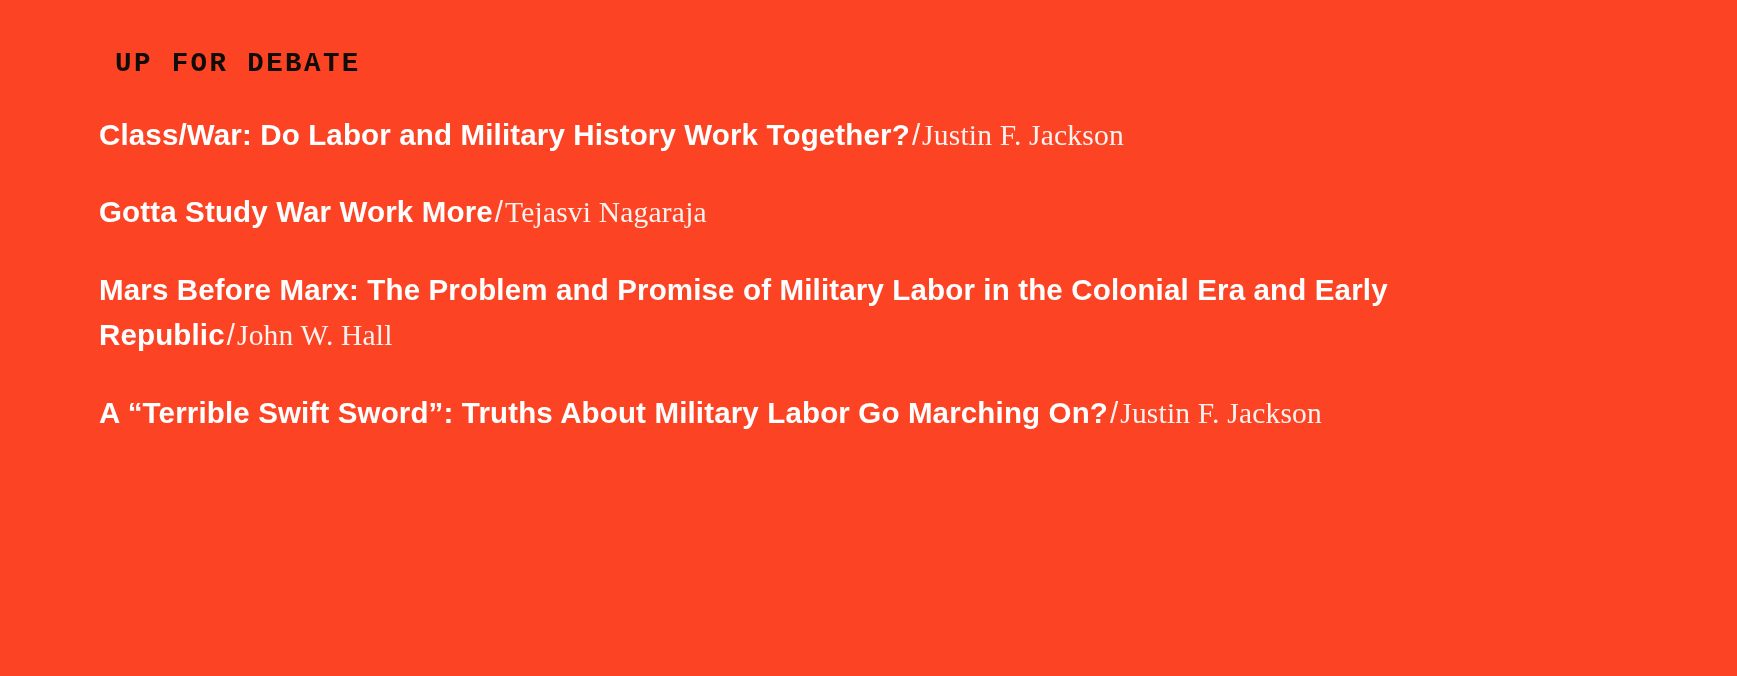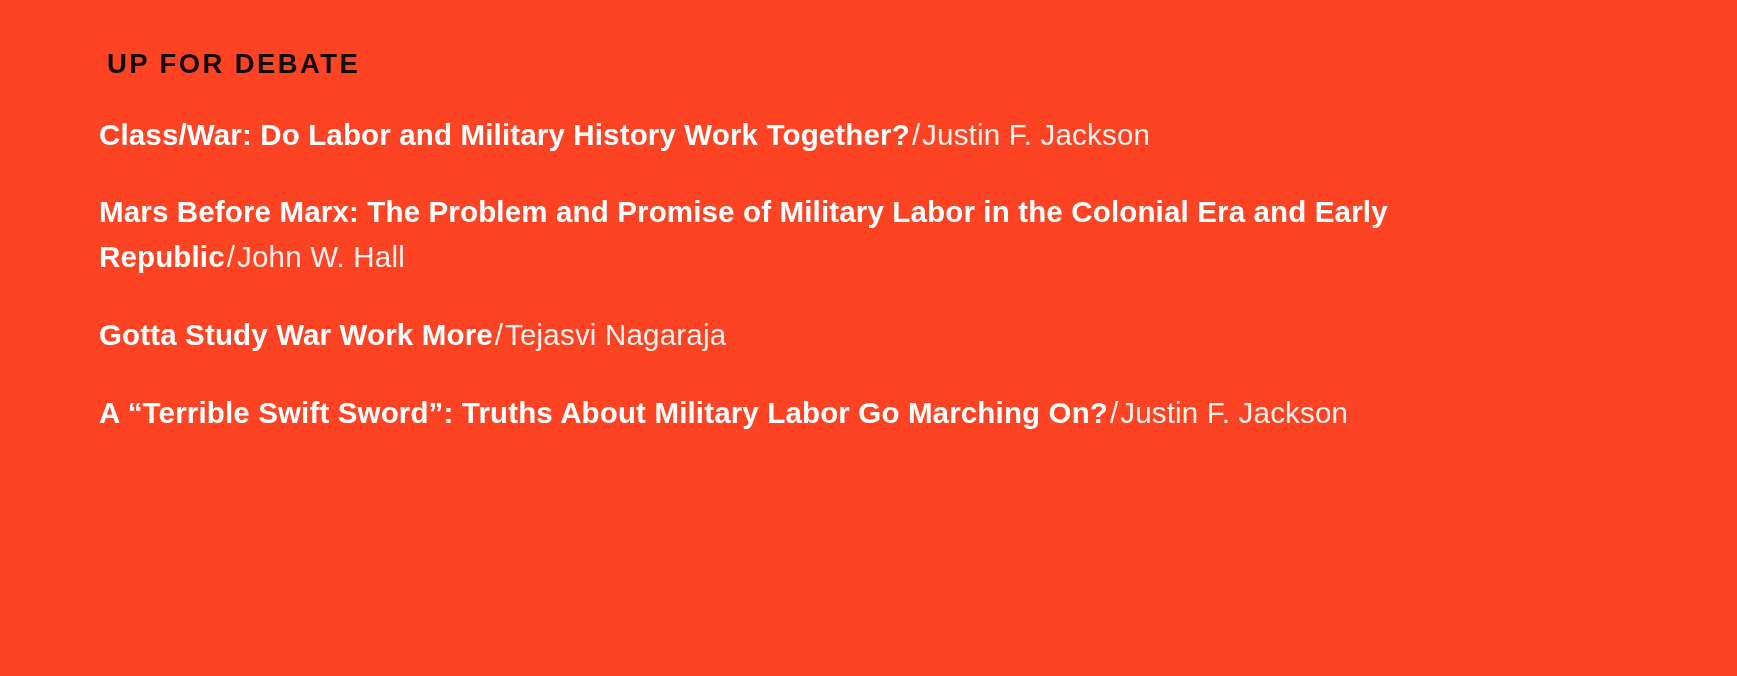--- a/index.html
+++ b/index.html
@@ -15,21 +15,22 @@
   }
   .page {
     position: relative;
     width: 1737px;
     height: 676px;
     background: #fc4424;
     box-sizing: border-box;
     padding: 42px 0 0 99px;
   }
   .kicker-block {
-    margin: 0 0 26px 8px;
+    margin: 0 0 26px 16px;
+    font-family: Liberation Mono, monospace;
   }
   .kicker {
     color: #100c08;
     font-weight: bold;
     font-size: 27.5px;
     letter-spacing: 2.4px;
     line-height: 1.62;
     text-transform: uppercase;
     white-space: nowrap;
   }
@@ -56,44 +57,45 @@
   }
   .article-sep {
     font-weight: normal;
     color: #fdf2ee;
     padding: 0 2px;
   }
   .article-author {
     font-weight: normal;
     color: #fdf2ee;
     letter-spacing: 0.2px;
+    font-family: Liberation Serif, serif;
   }
 </style>
 </head>
 <body>
 
 <div class="page">
 
   <div class="kicker-block">
     <div class="kicker">UP FOR DEBATE</div>
   </div>
 
   <ul class="article-list">
 
     <li class="article-item">
       <span class="article-title">Class/War: Do Labor and Military History Work Together?</span><span class="article-sep">/</span><span class="article-author">Justin F. Jackson</span>
     </li>
 
 
     <li class="article-item">
-      <span class="article-title">Mars Before Marx: The Problem and Promise of Military Labor in the Colonial Era and Early Republic</span><span class="article-sep">/</span><span class="article-author">John W. Hall</span>
+      <span class="article-title">Gotta Study War Work More</span><span class="article-sep">/</span><span class="article-author">Tejasvi Nagaraja</span>
     </li>
 
     <li class="article-item">
-      <span class="article-title">Gotta Study War Work More</span><span class="article-sep">/</span><span class="article-author">Tejasvi Nagaraja</span>
+      <span class="article-title">Mars Before Marx: The Problem and Promise of Military Labor in the Colonial Era and Early Republic</span><span class="article-sep">/</span><span class="article-author">John W. Hall</span>
     </li>
 
     <li class="article-item">
       <span class="article-title">A “Terrible Swift Sword”: Truths About Military Labor Go Marching On?</span><span class="article-sep">/</span><span class="article-author">Justin F. Jackson</span>
     </li>
 
   </ul>
 </div>
 
 </body></html>

